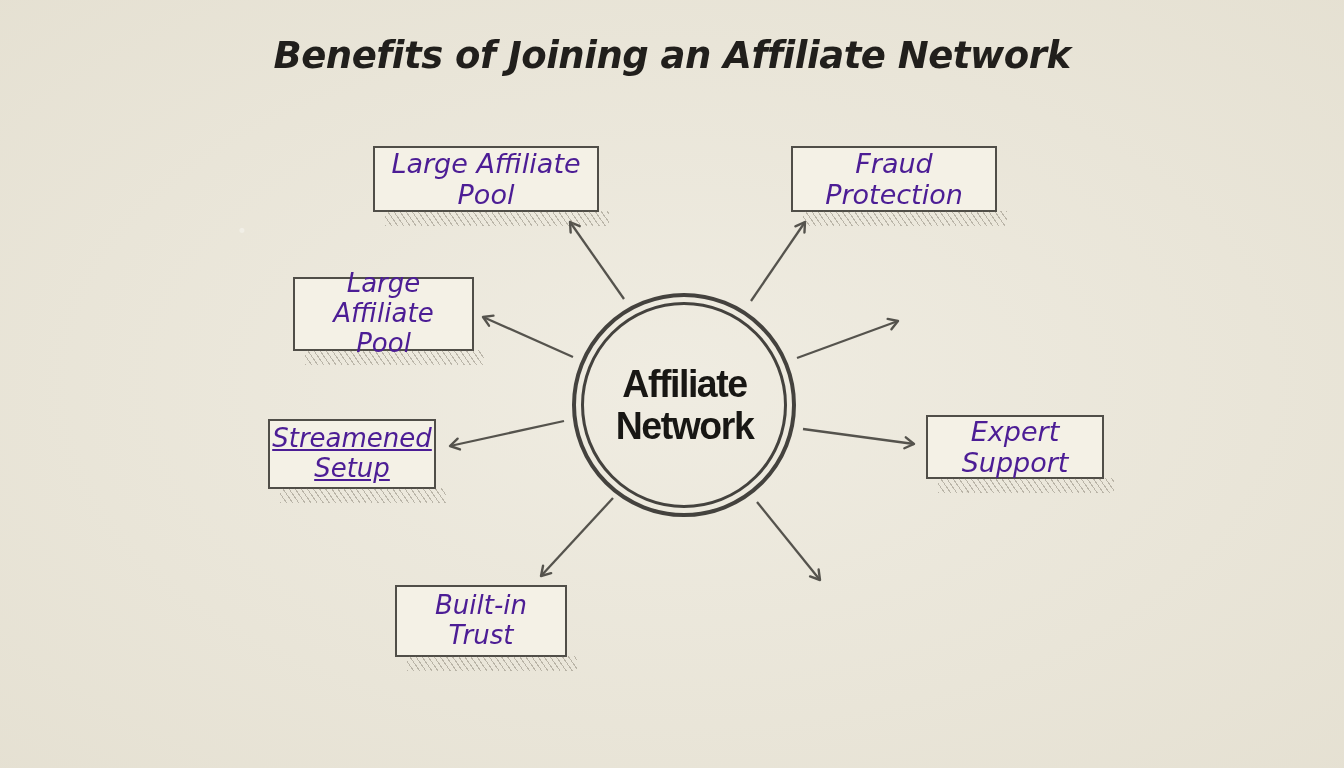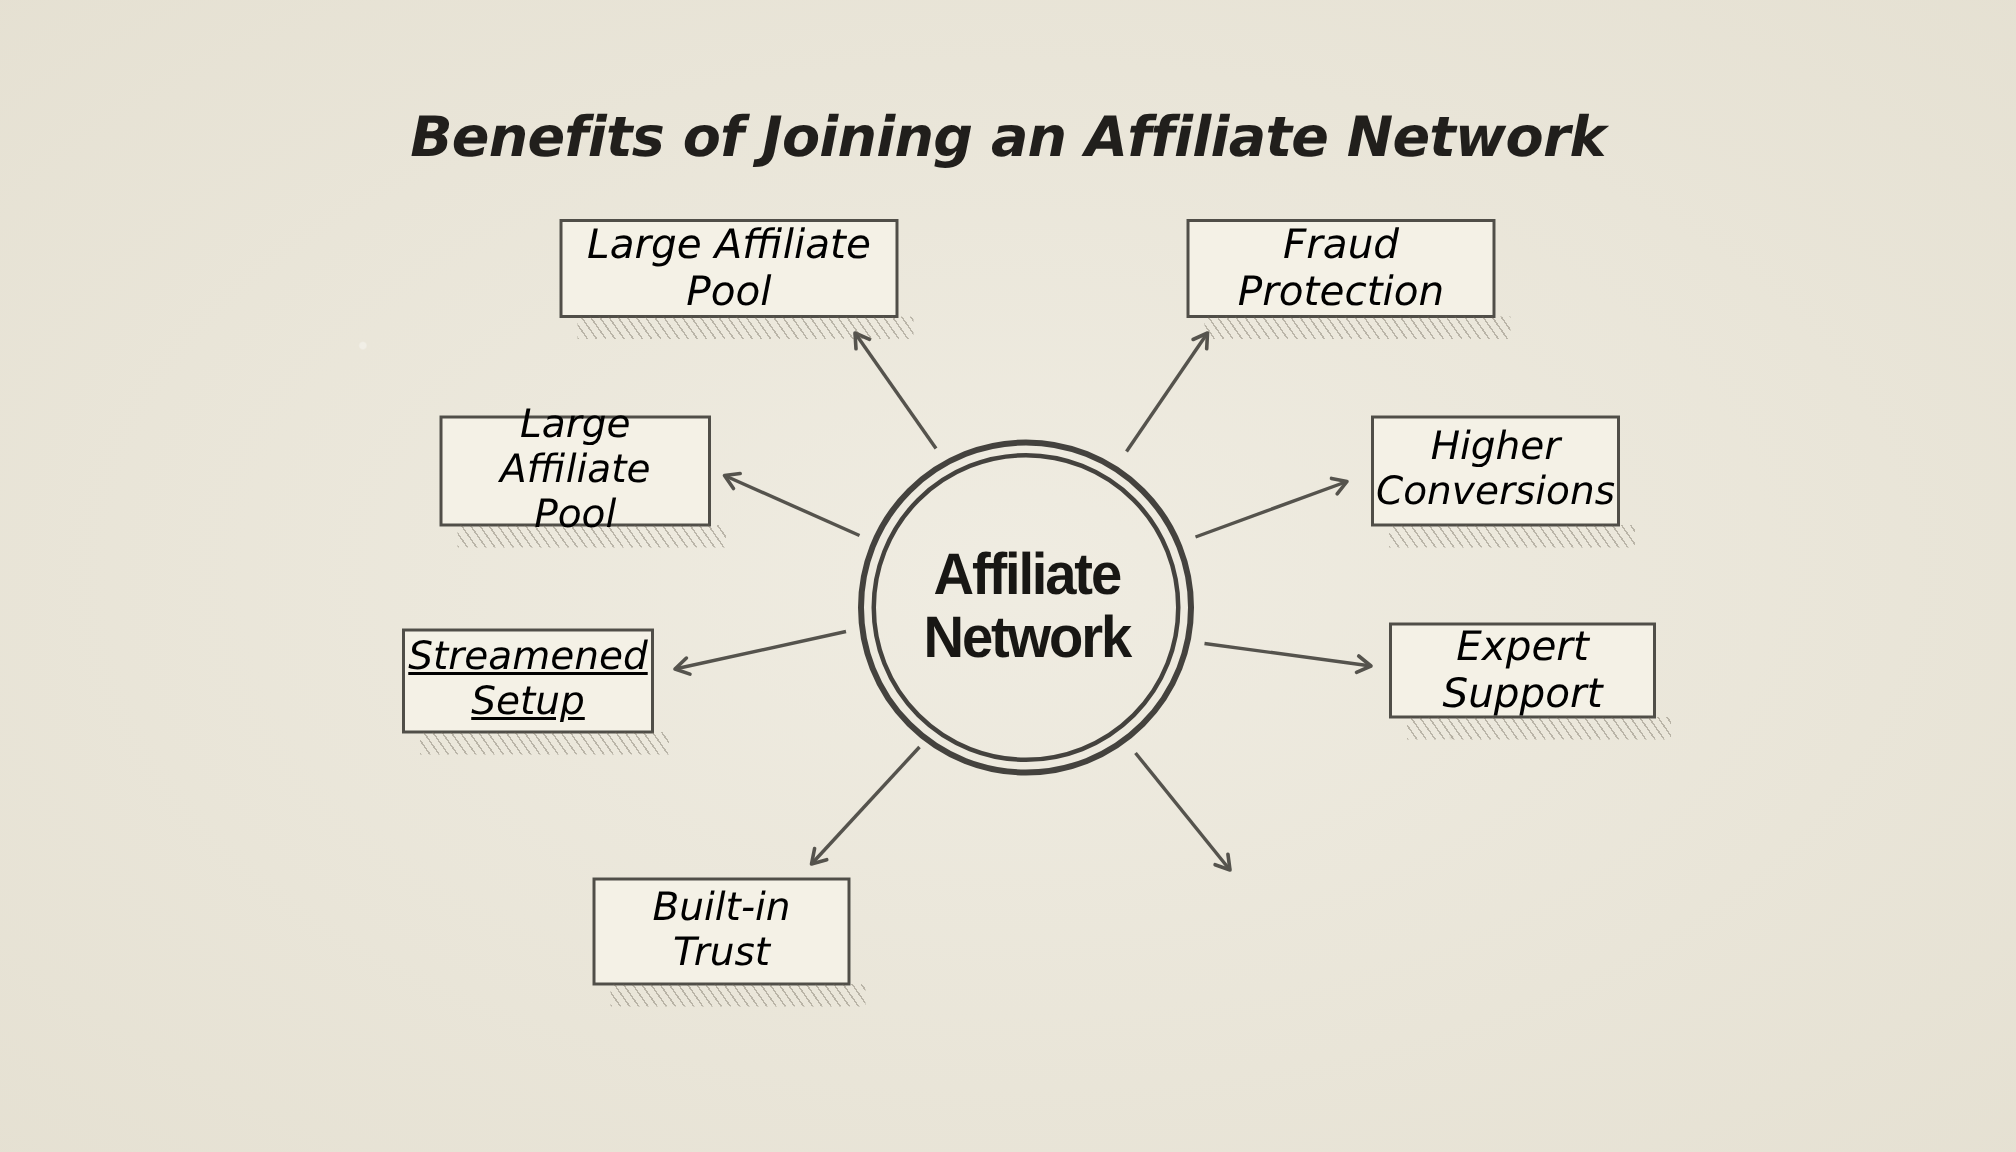--- a/index.html
+++ b/index.html
@@ -20,38 +20,37 @@
     position: absolute;
     top: 34px;
     left: 0;
     width: 1344px;
     text-align: center;
     font-size: 37px;
     font-style: italic;
     font-weight: 600;
     letter-spacing: -0.5px;
     color: #211f1c;
-    margin-top: 36px;
   }
   svg.arrows { position: absolute; left: 0; top: 0; z-index: 1; }
 
   .node {
     position: absolute;
     z-index: 3;
     box-sizing: border-box;
     background: #f4f1e6;
     border: 2px solid #504e48;
     display: flex;
     align-items: center;
     justify-content: center;
     text-align: center;
     font-style: italic;
     font-size: 26px;
     line-height: 1.15;
-    color: #000000;
+    color: #4c1d95;
     padding: 2px 8px;
   }
   .node::after {            
     content: "";
     position: absolute;
     left: 10px;
     right: -12px;
     bottom: -16px;
     height: 15px;
     background: repeating-linear-gradient(55deg,
@@ -132,23 +131,20 @@
 
   <div class="node n1">
     <span>Large Affiliate Pool</span>
   </div>
   <div class="node n2">
     <span>Fraud Protection</span>
   </div>
   <div class="node n3">
     <span>Large Affiliate Pool</span>
   </div>
-  <div class="node n4">
-    <span>Higher Conversions</span>
-  </div>
   <div class="node n5">
     <span>Streamened Setup</span>
   </div>
   <div class="node n6">
     <span>Expert Support</span>
   </div>
   <div class="node n7">
     <span>Built-in Trust</span>
   </div>
 

